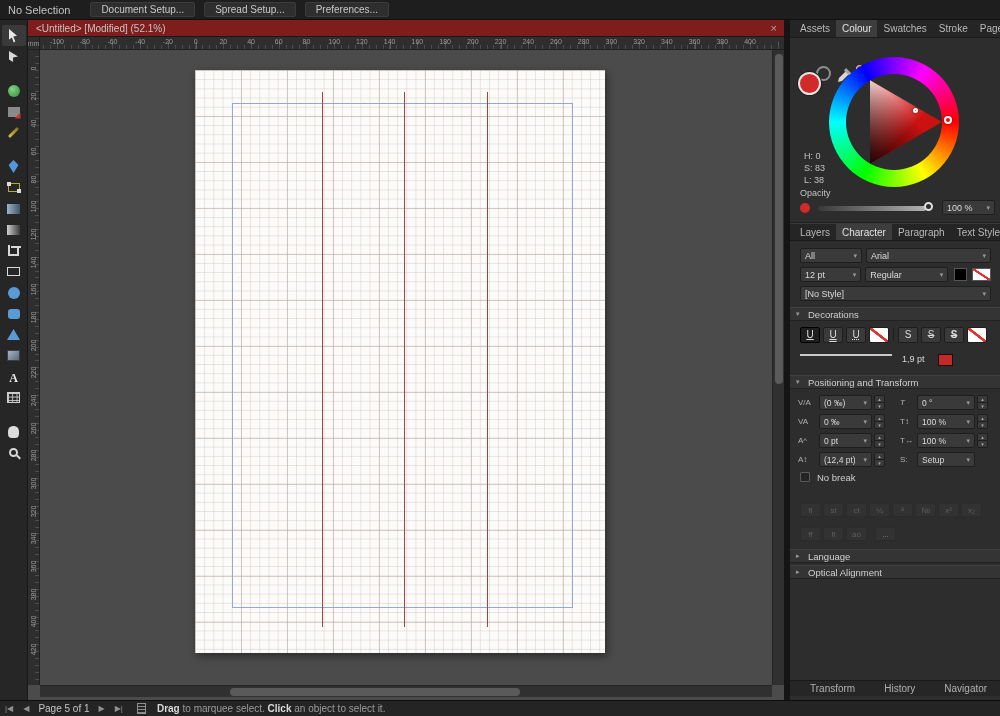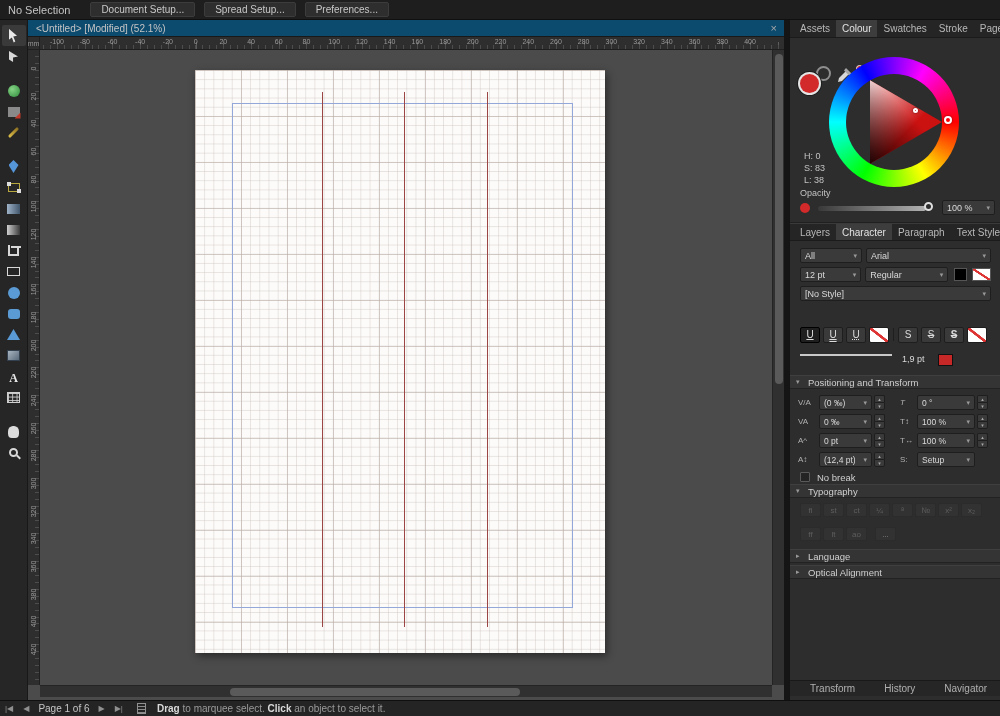--- a/index.html
+++ b/index.html
@@ -39,21 +39,21 @@
 .triangle-tool-icon{width:13px;height:11px;background:#5b9bd5;clip-path:polygon(50% 0,100% 100%,0 100%)}
 .picture-frame-tool-icon{width:13px;height:11px;border:1px solid #33404d;background:linear-gradient(135deg,#a8b4c0,#5a6a7a)}
 .artistic-text-tool-icon::before{content:"A";color:#e8e8e8;font-size:12px;font-weight:bold;font-family:"Liberation Serif",serif}
 .table-tool-icon{width:13px;height:11px;border:1px solid #cfcfcf;background-image:linear-gradient(#cfcfcf 1px,transparent 1px),linear-gradient(90deg,#cfcfcf 1px,transparent 1px);background-size:4.3px 3.6px}
 .view-tool-icon{width:11px;height:12px;background:#dcdcdc;border-radius:45% 45% 35% 35%}
 .zoom-tool-icon{width:9px;height:9px;border:2px solid #d8d8d8;border-radius:50%;position:relative}
 .zoom-tool-icon::after{content:"";position:absolute;width:5px;height:2px;background:#d8d8d8;transform:rotate(45deg);right:-5px;bottom:-3px}
 
 
 .doc-area{position:absolute;left:28px;top:20px;width:756px;height:680px;background:#4b4b4b}
-.tabbar{position:absolute;left:0;top:0;width:756px;height:17px;background:#0c4a6e;border-bottom:1px solid #191919;display:flex;align-items:center}
+.tabbar{position:absolute;left:0;top:0;width:756px;height:17px;background:#7f1d1d;border-bottom:1px solid #191919;display:flex;align-items:center}
 .doc-title{font-size:10px;color:#c4c4c4;margin-left:8px}
 .tab-close{margin-left:auto;margin-right:7px;color:#a8a8a8;font-size:11px;line-height:11px}
 .ruler-corner{position:absolute;left:0;top:17px;width:12px;height:13px;background:#2e2e2e;border-right:1px solid #1f1f1f;border-bottom:1px solid #1f1f1f;font-size:7px;color:#969696;display:flex;align-items:center;justify-content:center}
 .h-ruler{position:absolute;left:12px;top:17px;width:744px;height:13px;background:#2e2e2e;border-bottom:1px solid #1f1f1f;overflow:hidden;background-image:repeating-linear-gradient(90deg,#4d4d4d 0 1px,transparent 1px 6.93px),repeating-linear-gradient(90deg,#5d5d5d 0 1px,transparent 1px 27.72px);background-repeat:no-repeat,no-repeat;background-size:744px 4px,744px 7px;background-position:left 3px bottom 0,left 17px bottom 0}
 .htick{position:absolute;top:1px;transform:translateX(-50%);font-size:7px;color:#9a9a9a;white-space:nowrap}
 .v-ruler{position:absolute;left:0;top:30px;width:12px;height:635px;background:#2e2e2e;border-right:1px solid #1f1f1f;overflow:hidden;background-image:repeating-linear-gradient(180deg,#4d4d4d 0 1px,transparent 1px 6.92px);background-repeat:no-repeat;background-size:4px 635px;background-position:right 0 top 6px}
 .vtick{position:absolute;left:-4px;width:18px;text-align:center;transform:rotate(-90deg);font-size:7px;color:#9a9a9a}
 .canvas{position:absolute;left:12px;top:30px;width:732px;height:635px;background:#4b4b4b;overflow:hidden}
 .page{position:absolute;left:155px;top:20px;width:410px;height:583px;background:#fcfbfa;box-shadow:2px 3px 8px rgba(0,0,0,.45);background-image:linear-gradient(90deg,rgba(185,172,165,.55) 1px,transparent 1px),linear-gradient(rgba(185,172,165,.55) 1px,transparent 1px),linear-gradient(90deg,rgba(205,196,190,.45) 1px,transparent 1px),linear-gradient(rgba(205,196,190,.45) 1px,transparent 1px);background-size:46px 46px,46px 46px,9.2px 9.2px,9.2px 9.2px}
 .margin-box{position:absolute;left:37px;top:33px;width:341px;height:505px;border:1px solid #93a7d9}
@@ -387,20 +387,23 @@
           </div>
         <div class="swatch-black"></div>
         <div class="swatch-nocol"></div>
       </div>
       <div class="cp-row row3">
         <div class="select sel-style">
             <span>[No Style]</span>
           </div>
       </div>
 
+      <div class="sec sec-deco">
+          <span>Decorations</span>
+        </div>
 
       <div class="deco-row">
         <div class="dbtn selected">
             <span class="u1">U</span>
           </div>
         <div class="dbtn">
             <span class="u2">U</span>
           </div>
         <div class="dbtn">
             <span class="u3">U</span>
@@ -502,23 +505,20 @@
               <span>Setup</span>
             </div>
         </div>
       </div>
 
       <div class="no-break">
         <div class="checkbox"></div>
         <span>No break</span>
       </div>
 
-      <div class="sec sec-typo">
-          <span>Typography</span>
-        </div>
       <div class="typo-row t1">
           <div class="tbtn">fi</div>
           <div class="tbtn">st</div>
           <div class="tbtn">ct</div>
           <div class="tbtn">¼</div>
           <div class="tbtn">ª</div>
           <div class="tbtn">№</div>
           <div class="tbtn">x²</div>
           <div class="tbtn">x₂</div>
         </div>
@@ -540,20 +540,20 @@
     <div class="bottom-tabs">
       <span class="tab">Transform</span>
       <span class="tab">History</span>
       <span class="tab">Navigator</span>
     </div>
   </div>
 
   <div class="status-bar">
     <span class="nav-btn nav-first"></span>
     <span class="nav-btn nav-prev"></span>
-    <span class="page-label">Page 1 of 6</span>
+    <span class="page-label">Page 5 of 1</span>
     <span class="nav-btn nav-next"></span>
     <span class="nav-btn nav-last"></span>
     <span class="doc-icon"></span>
     <span class="hint"><b>Drag</b><span> to marquee select. </span><b>Click</b><span> an object to select it.</span></span>
   </div>
 
 </div>
 
 </body></html>

